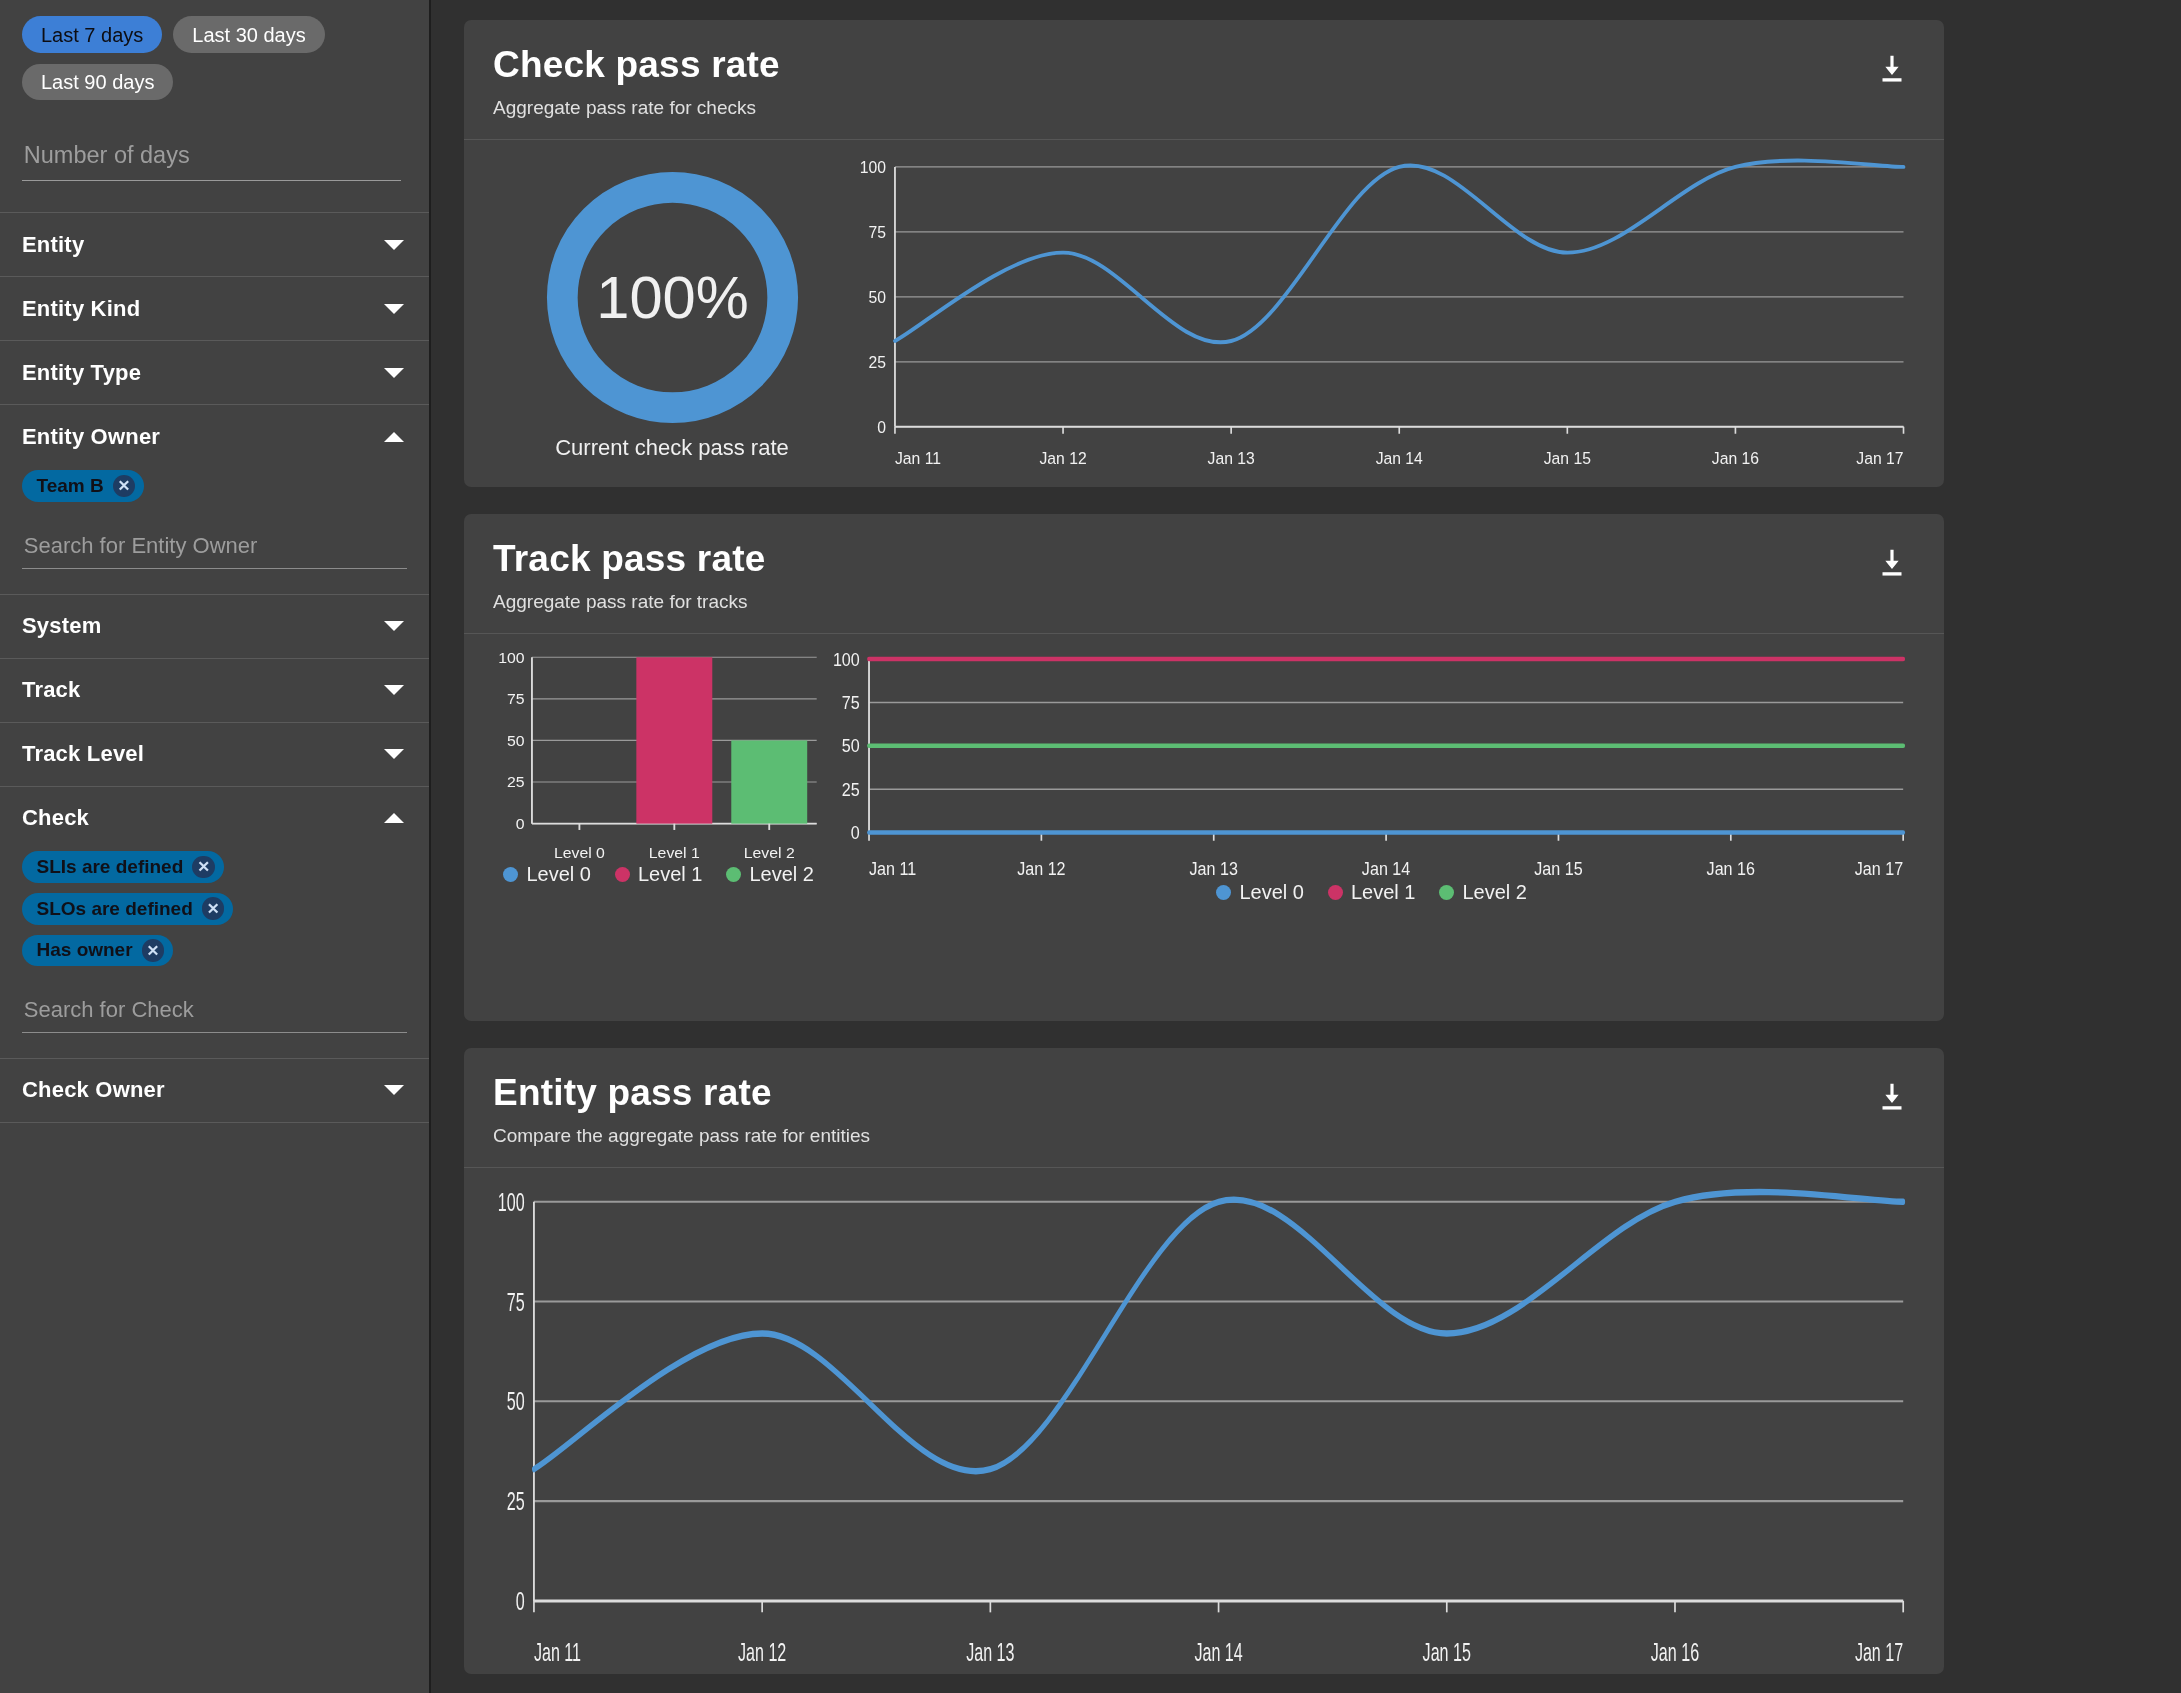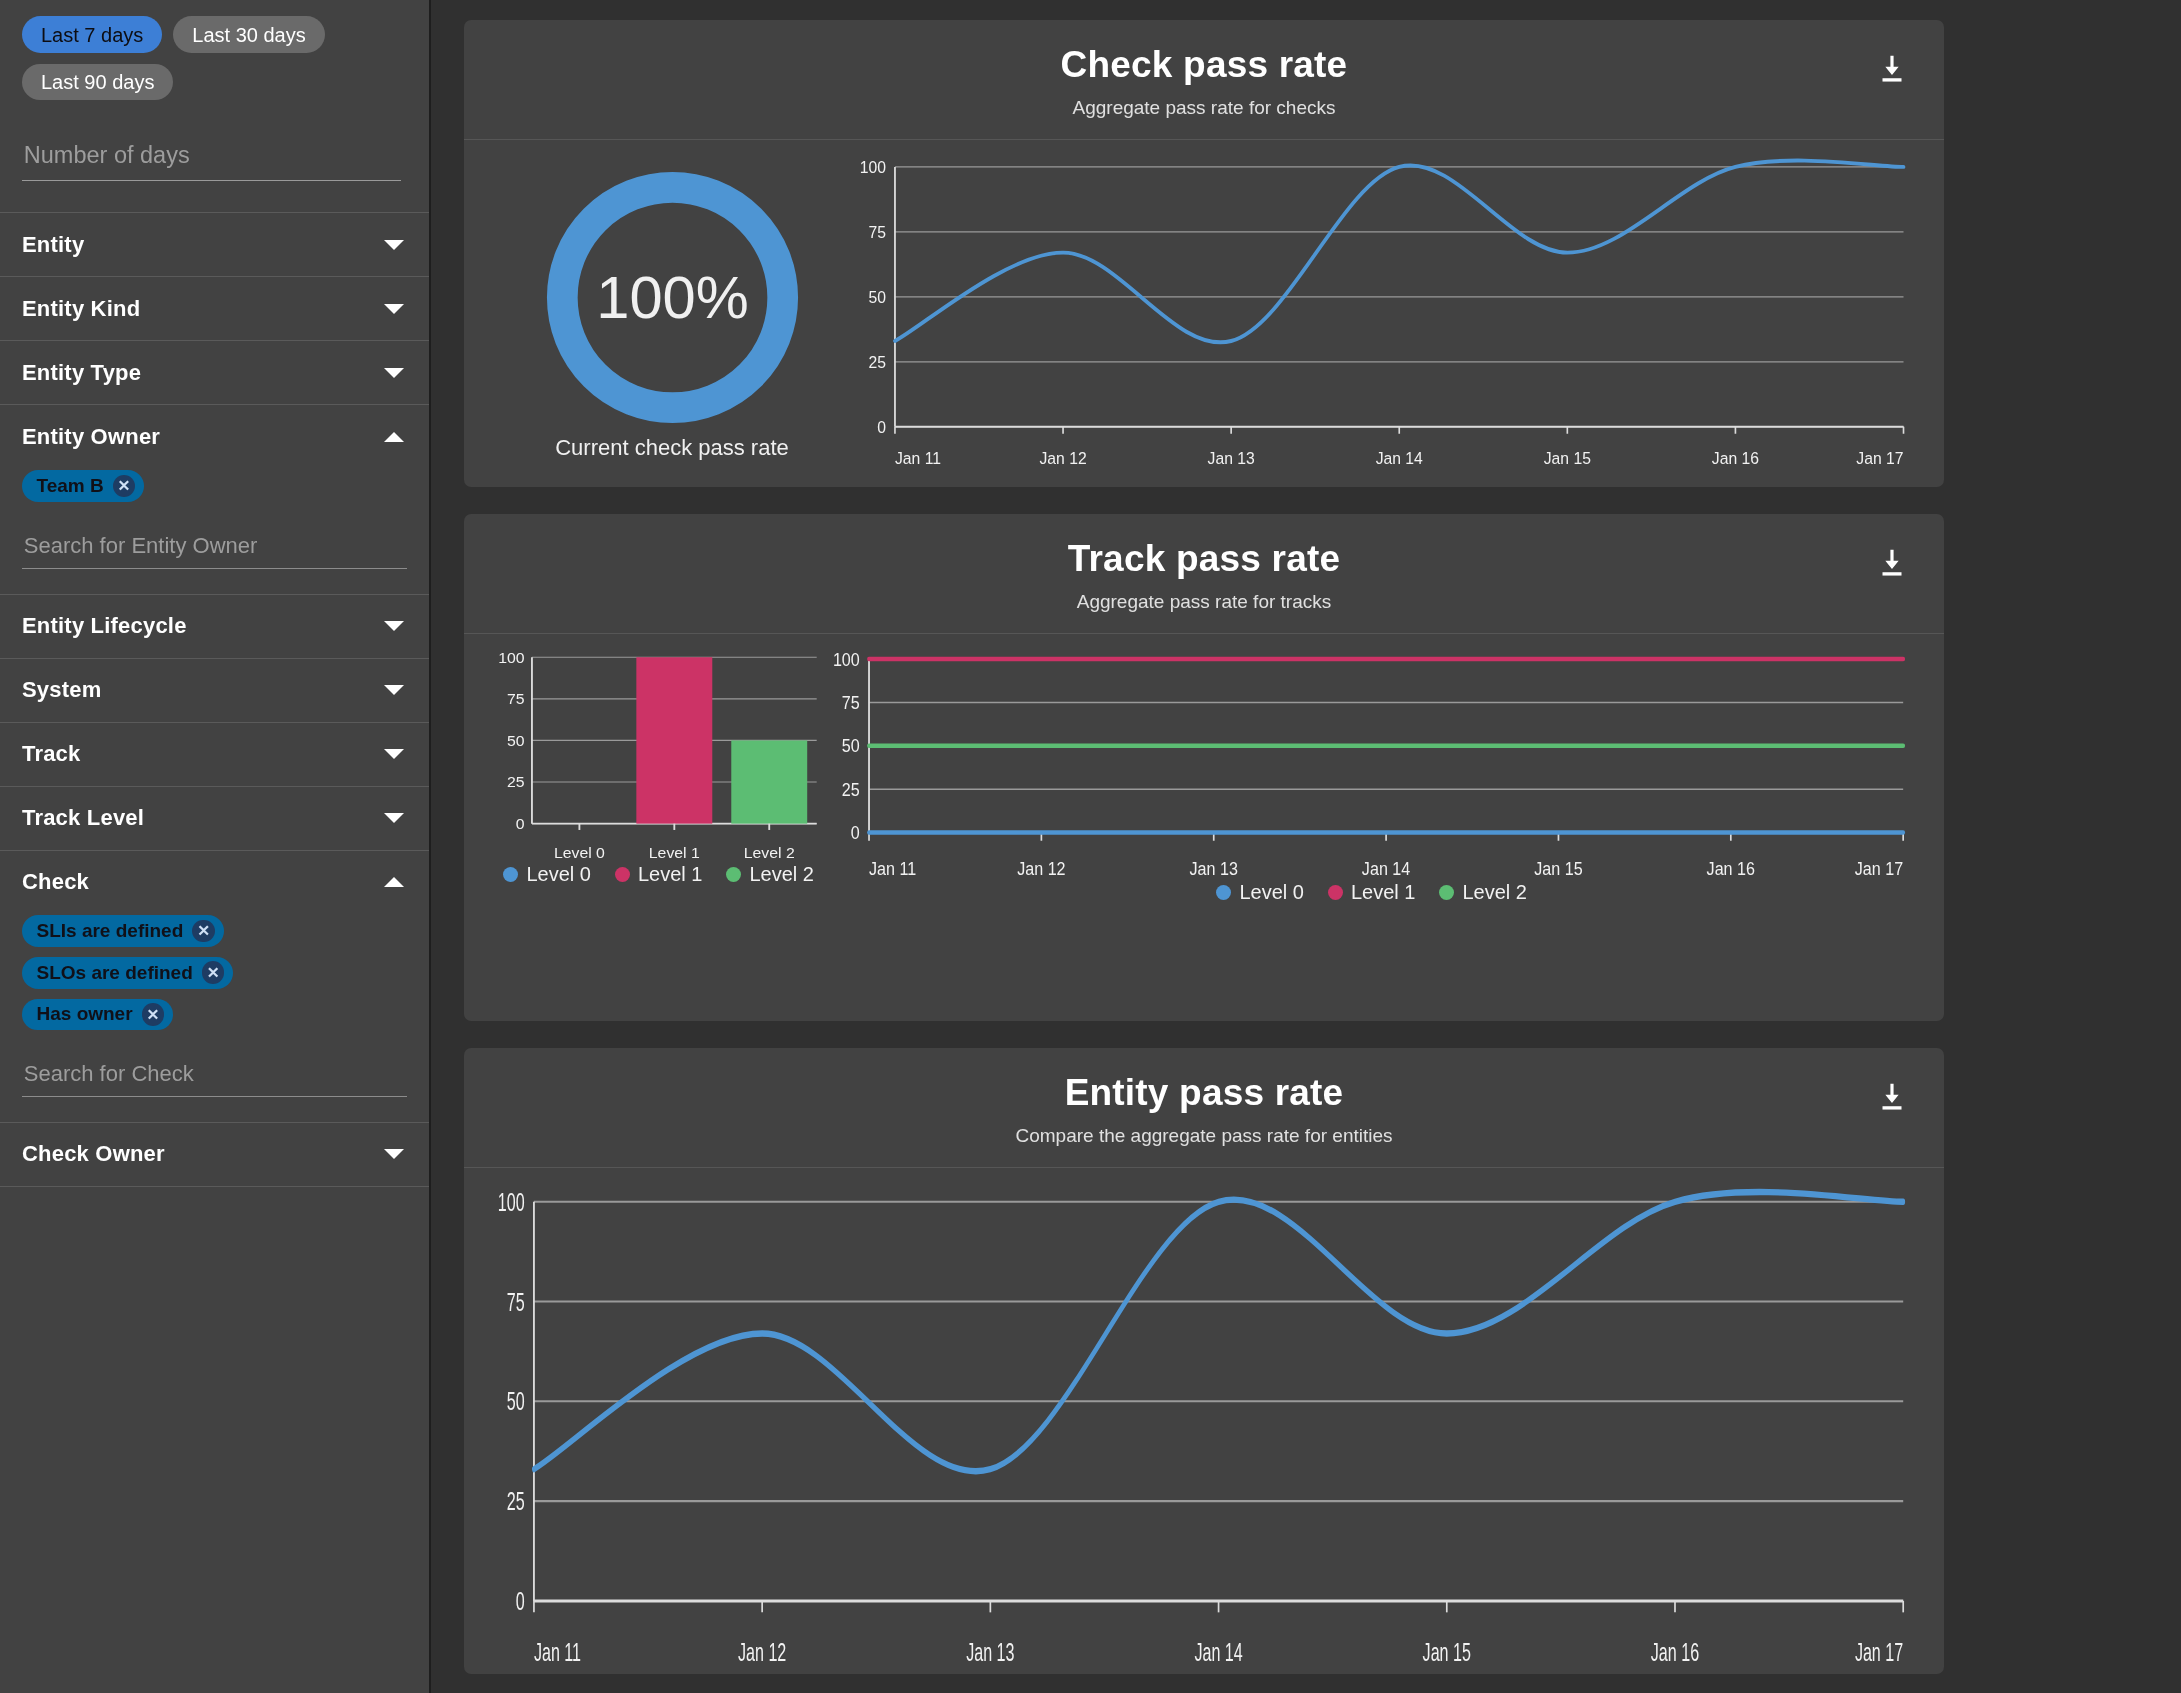--- a/index.html
+++ b/index.html
@@ -96,21 +96,20 @@
   .card {
     background: #424242;
     border-radius: 7.2px;
     display: flex; flex-direction: column;
     flex: 0 0 auto;
   }
   .card-head {
     position: relative;
     padding: 23.5px 29px 20px 29px;
     border-bottom: 1.8px solid #565656;
-    text-align: center;
   }
   .card-title { font-size: 37px; font-weight: bold; color: #ffffff; letter-spacing: 0.2px; }
   .card-sub { font-size: 19px; color: #e0e0e0; margin-top: 11px; }
   .dl-btn {
     position: absolute; right: 31px; top: 29px;
     width: 42px; height: 42px; cursor: pointer;
     display: flex; align-items: center; justify-content: center;
   }
   .card-body { padding: 16.3px 27px 20px 27px; display: flex; flex: 1; min-height: 0; }
 
@@ -167,26 +166,20 @@
           <div class="facet-head">
             <div class="facet-title">Entity Owner</div>
             <div class="caret up"></div>
           </div>
           <div class="facet-body"><div class="tag-list">
               <span class="tag">
                 <span>Team B</span>
                 <span class="tag-x">✕</span>
               </span>
             </div><input class="facet-search" type="text" placeholder="Search for Entity Owner" style=""></div>
-        </div>
-        <div class="facet">
-          <div class="facet-head">
-            <div class="facet-title">Entity Lifecycle</div>
-            <div class="caret down"></div>
-          </div>
         </div>
         <div class="facet">
           <div class="facet-head">
             <div class="facet-title">System</div>
             <div class="caret down"></div>
           </div>
         </div>
         <div class="facet">
           <div class="facet-head">
             <div class="facet-title">Track</div>

